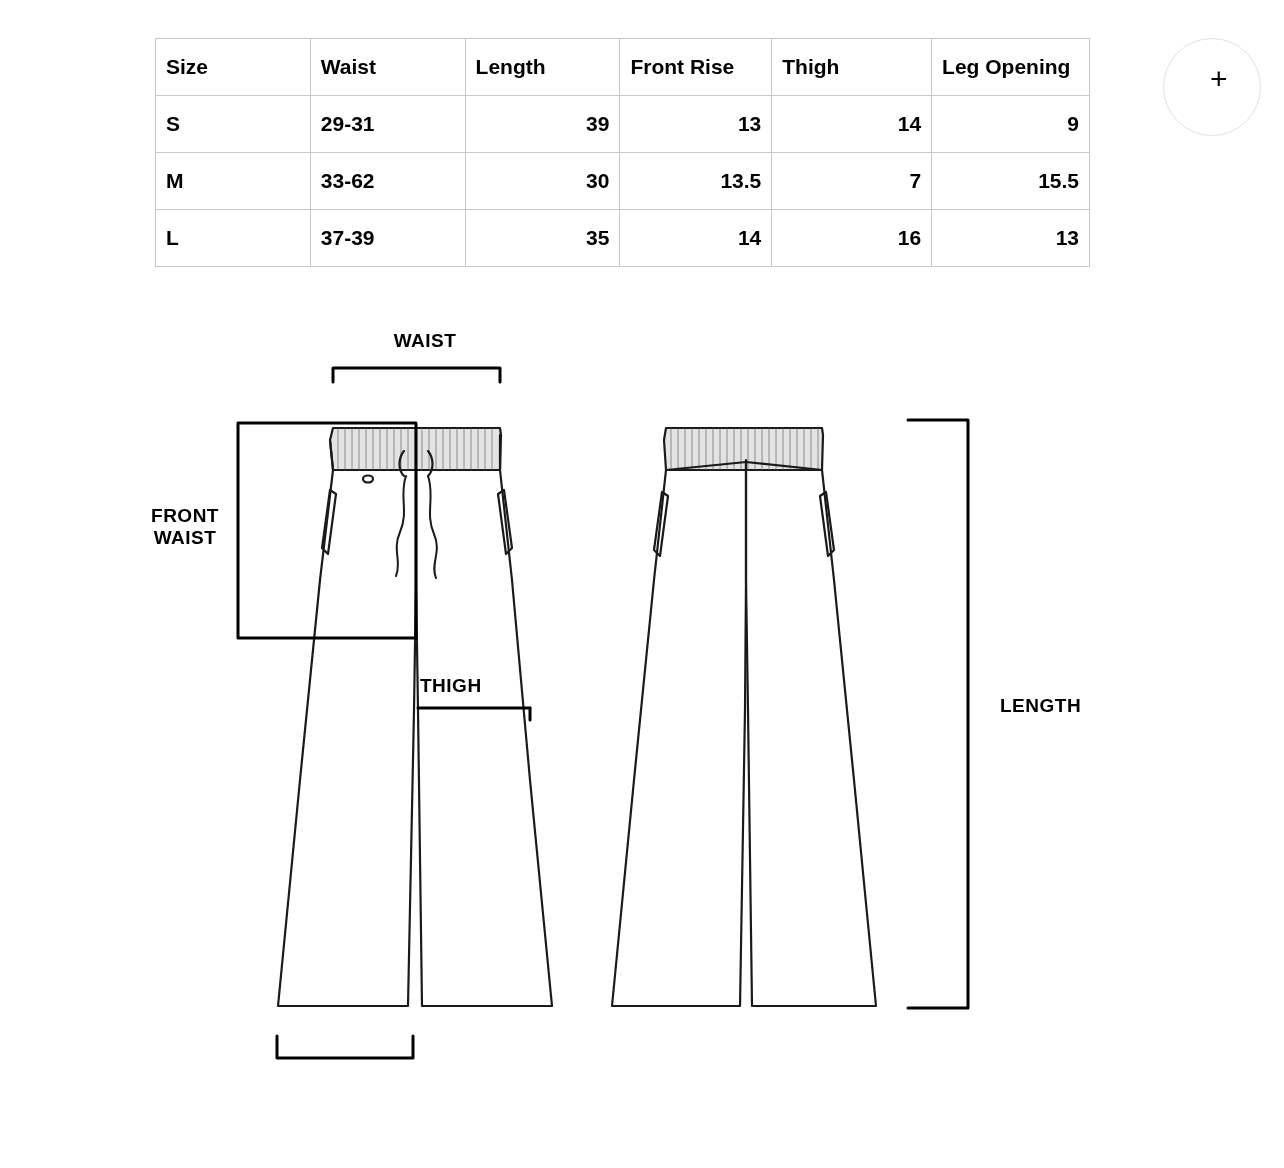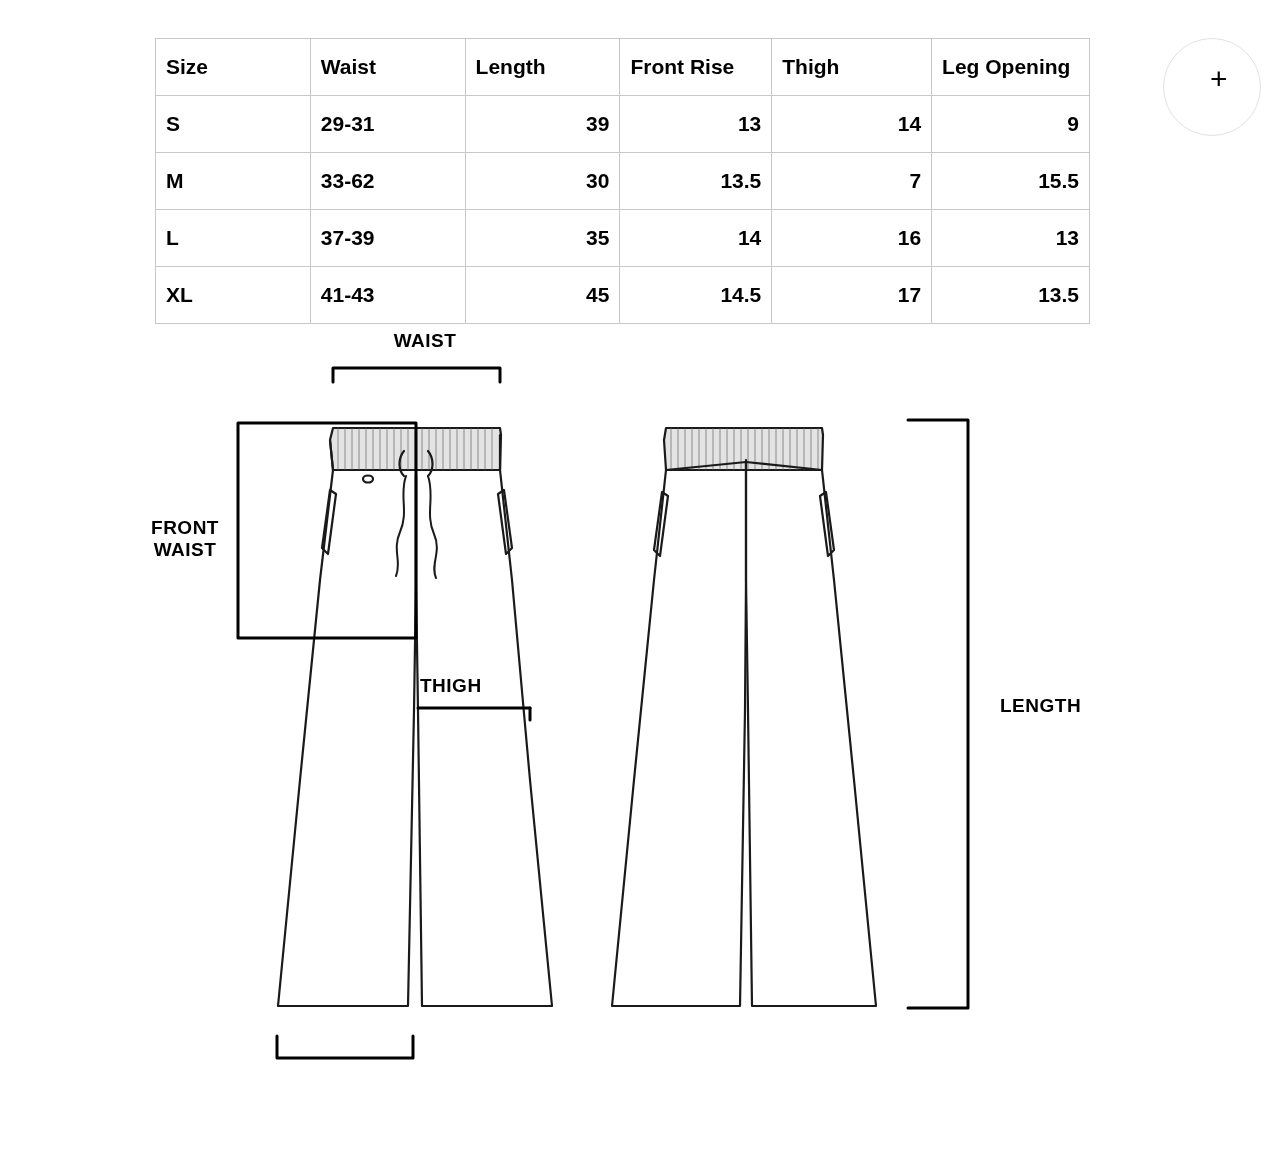--- a/index.html
+++ b/index.html
@@ -85,21 +85,21 @@
   .dlabel {
     position: absolute;
     font-size: 19px;
     font-weight: bold;
     letter-spacing: 0.5px;
     color: #000;
     text-align: center;
     line-height: 22px;
   }
   #label-waist  { left: 340px; top: 50px;  width: 170px; }
-  #label-front  { left: 120px; top: 225px; width: 130px; margin-top: 12px; }
+  #label-front  { left: 120px; top: 225px; width: 130px; }
   #label-thigh  { left: 420px; top: 395px; width: 120px; text-align: left; }
   #label-length { left: 1000px; top: 415px; width: 160px; text-align: left; }
 </style>
 </head>
 <body>
 
 <div id="size-table-wrap">
   <table class="size-table">
     <colgroup>
       <col class="c0">
@@ -136,28 +136,20 @@
         <td class="num">7</td>
         <td class="num">15.5</td>
       </tr>
       <tr>
         <td class="txt">L</td>
         <td class="txt">37-39</td>
         <td class="num">35</td>
         <td class="num">14</td>
         <td class="num">16</td>
         <td class="num">13</td>
-      </tr>
-      <tr>
-        <td class="txt">XL</td>
-        <td class="txt">41-43</td>
-        <td class="num">45</td>
-        <td class="num">14.5</td>
-        <td class="num">17</td>
-        <td class="num">13.5</td>
       </tr>
     </tbody>
   </table>
   <div id="cursor-marker"></div>
   <div id="cursor-plus">+</div>
 </div>
 
 <div id="diagram">
 
   <svg width="1284" height="888" viewBox="0 0 1284 888">

